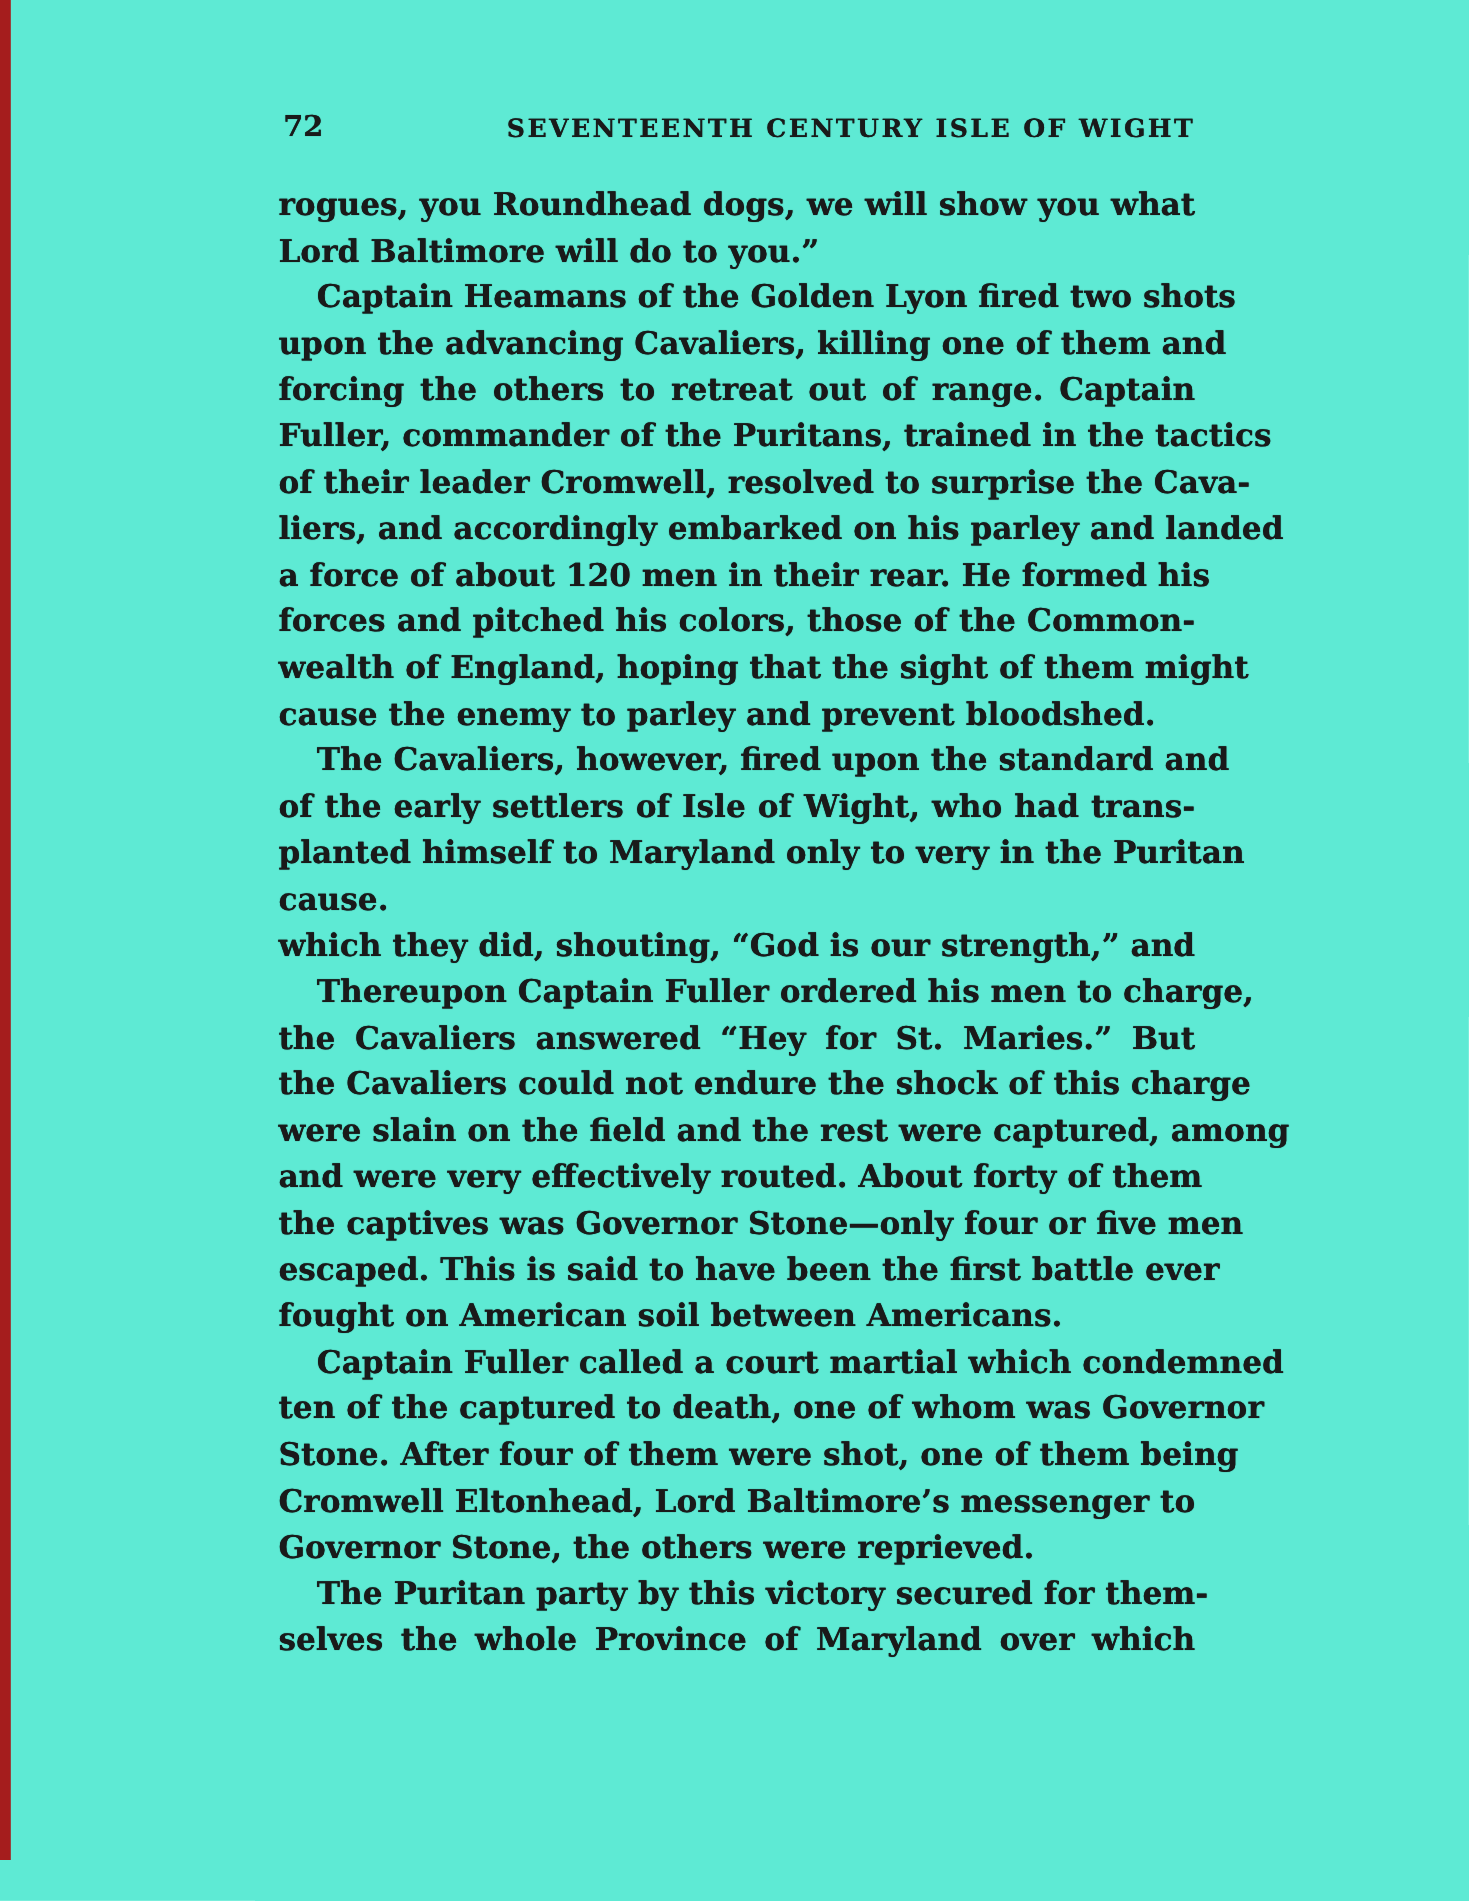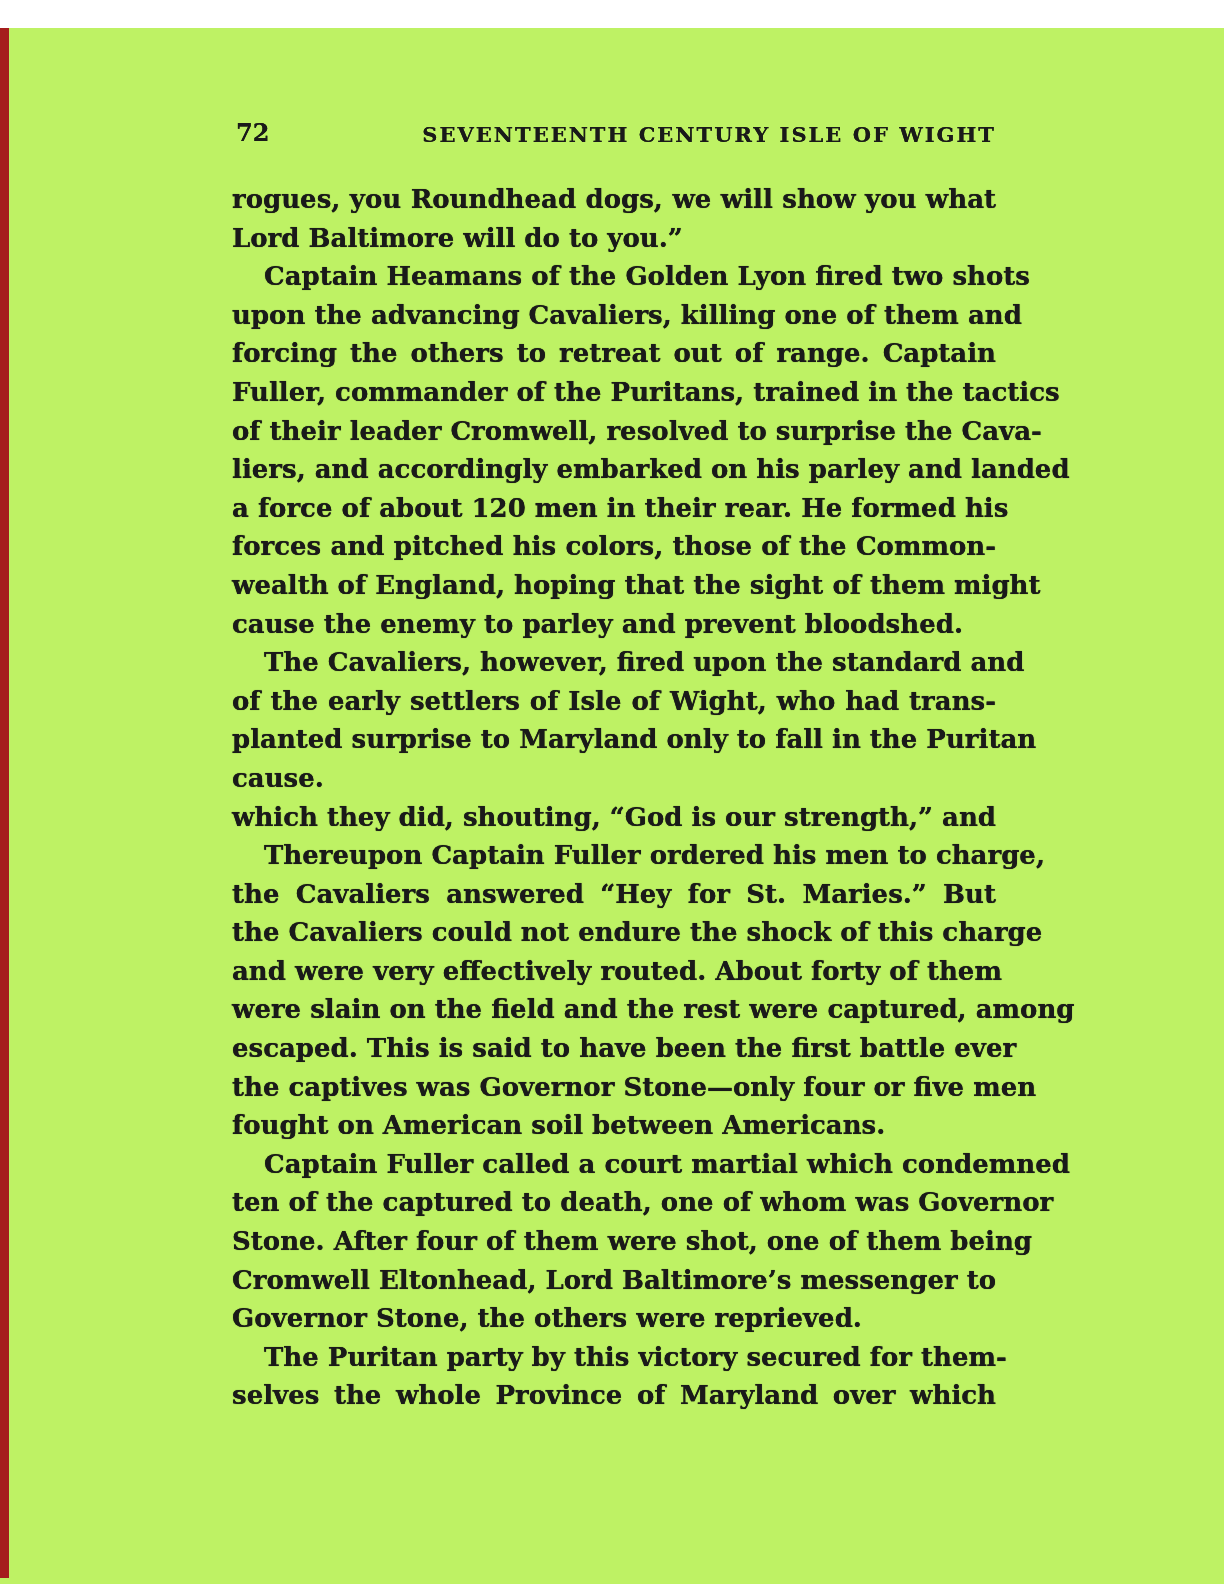--- a/index.html
+++ b/index.html
@@ -6,22 +6,21 @@
   body {
     width: 1224px; height: 1584px;
     background: #ffffff;
     font-family: "DejaVu Serif", "Liberation Serif", serif;
     color: #1a1a1a;
     position: relative;
     overflow: hidden;
   }
   .page {
     position: absolute; inset: 0;
-    background: #bef264;
-    margin-top: 28px;
+    background: #5eead4;
   }
   .spine-edge {
     position: absolute;
     left: 0; top: 0;
     width: 9px; height: 1550px;
     background: #a51d1d;
   }
   .header {
     position: absolute;
     top: 90px; left: 232px; width: 764px; height: 36px;
@@ -83,32 +82,32 @@
         <div class="line">of their leader Cromwell, resolved to surprise the Cava-</div>
         <div class="line">liers, and accordingly embarked on his parley and landed</div>
         <div class="line">a force of about 120 men in their rear.  He formed his</div>
         <div class="line">forces and pitched his colors, those of the Common-</div>
         <div class="line">wealth of England, hoping that the sight of them might</div>
         <div class="line last">cause the enemy to parley and prevent bloodshed.</div>
       </div>
       <div class="para">
         <div class="line indent">The Cavaliers, however, fired upon the standard and</div>
         <div class="line">of the early settlers of Isle of Wight, who had trans-</div>
-        <div class="line">planted surprise to Maryland only to fall in the Puritan</div>
+        <div class="line">planted himself to Maryland only to very in the Puritan</div>
         <div class="line last">cause.</div>
       </div>
       <div class="para">
         <div class="line">which they did, shouting, “God is our strength,” and</div>
         <div class="line indent">Thereupon Captain Fuller ordered his men to charge,</div>
         <div class="line">the Cavaliers answered “Hey for St. Maries.”  But</div>
         <div class="line">the Cavaliers could not endure the shock of this charge</div>
+        <div class="line">were slain on the field and the rest were captured, among</div>
         <div class="line">and were very effectively routed.  About forty of them</div>
-        <div class="line">were slain on the field and the rest were captured, among</div>
+        <div class="line">the captives was Governor Stone—only four or five men</div>
         <div class="line">escaped.  This is said to have been the first battle ever</div>
-        <div class="line">the captives was Governor Stone—only four or five men</div>
         <div class="line last">fought on American soil between Americans.</div>
       </div>
       <div class="para">
         <div class="line indent">Captain Fuller called a court martial which condemned</div>
         <div class="line">ten of the captured to death, one of whom was Governor</div>
         <div class="line">Stone.  After four of them were shot, one of them being</div>
         <div class="line">Cromwell Eltonhead, Lord Baltimore’s messenger to</div>
         <div class="line last">Governor Stone, the others were reprieved.</div>
       </div>
       <div class="para">

